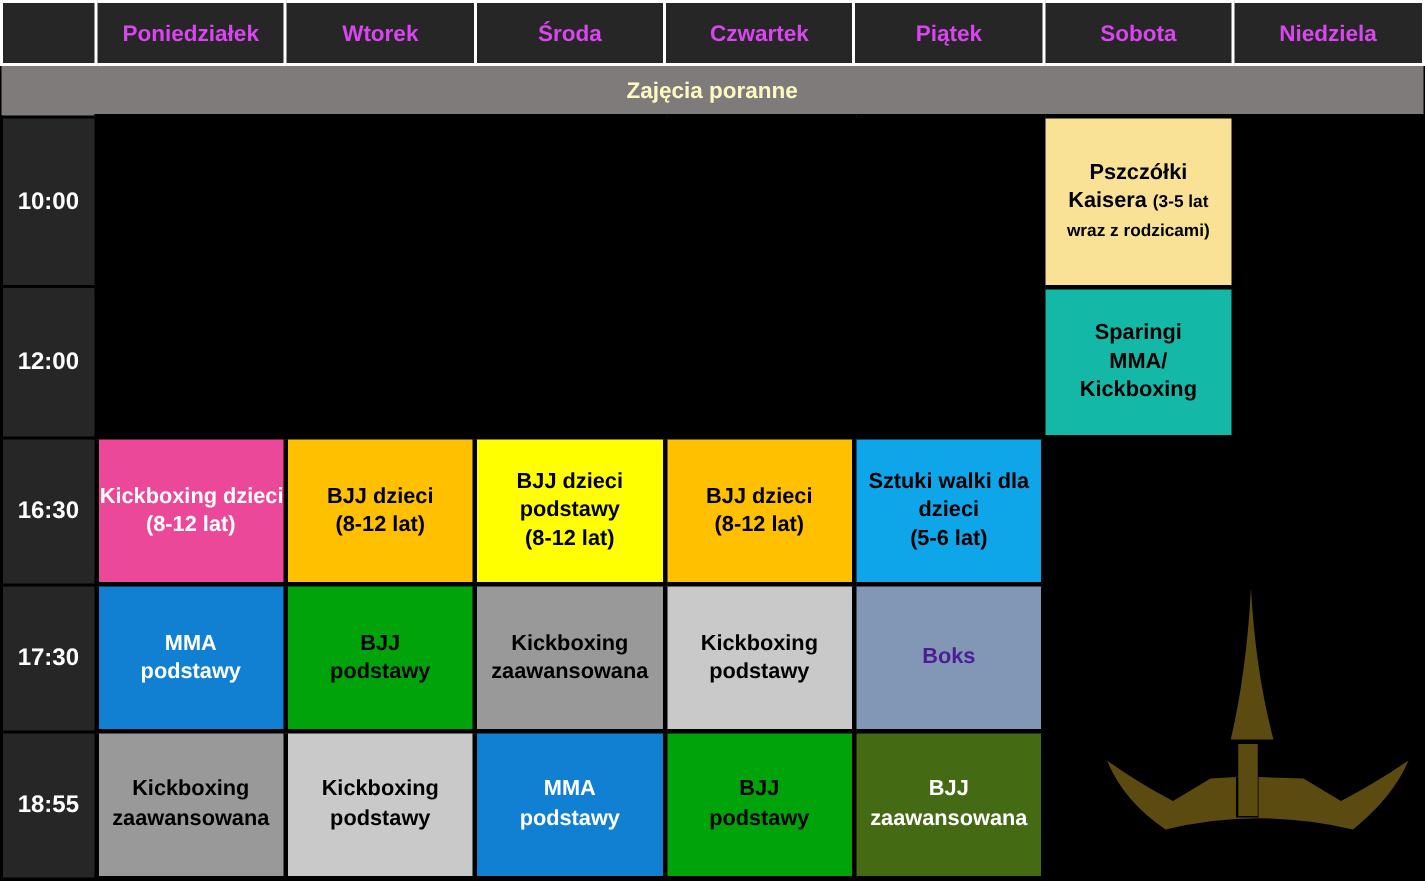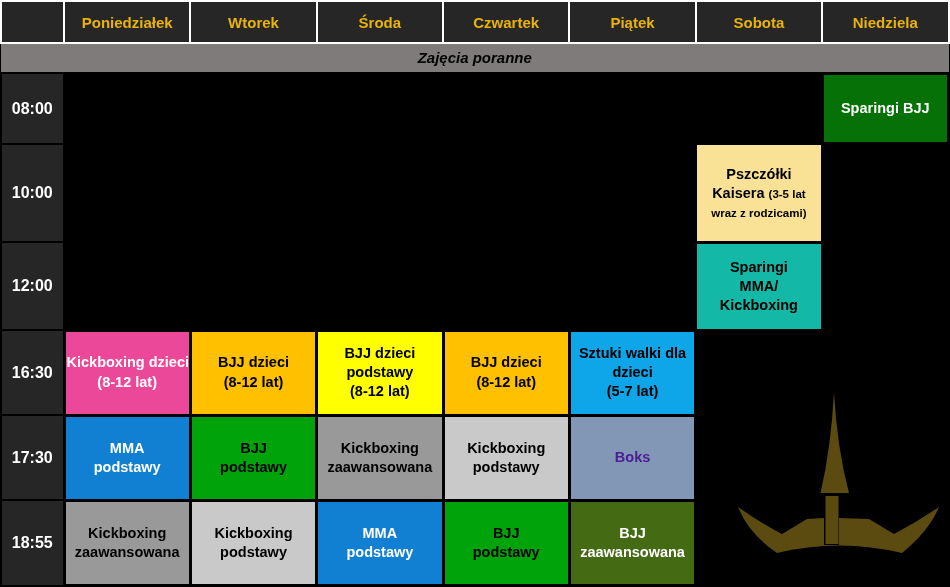--- a/index.html
+++ b/index.html
@@ -5,21 +5,21 @@
   html,body { margin:0; padding:0; background:#000; }
   .board {
     position:relative; width:950px; height:587px; background:#000;
     overflow:hidden; font-family:"Liberation Sans",sans-serif; font-weight:bold;
   }
   table.schedule {
     border-collapse:collapse; width:950px; height:587px; table-layout:fixed;
     background:#000;
   }
   th.day, th.corner {
-    background:#262626; color:#eab308; border:2px solid #ffffff;
+    background:#262626; color:#d946ef; border:2px solid #ffffff;
     font-size:15px; font-weight:bold; padding:0;
   }
   td.bar {
     background:#7f7b7b; color:#fff; text-align:center; vertical-align:middle;
     font-size:15px; font-weight:bold; padding:0; border:0;
   }
   td.time {
     background:#262626; color:#fff; border:2px solid #000; text-align:center;
     vertical-align:middle; font-size:16px; font-weight:bold; padding:0;
   }
@@ -54,33 +54,21 @@
           <th class="day">Wtorek</th>
           <th class="day">Środa</th>
           <th class="day">Czwartek</th>
           <th class="day">Piątek</th>
           <th class="day">Sobota</th>
           <th class="day">Niedziela</th>
         </tr>
     </thead>
     <tbody id="schedule-body">
         <tr style="height: 25px;">
-          <td class="bar" colspan="8" style="background: rgb(127, 123, 123); color: #000000; font-style: italic;">Zajęcia poranne</td>
-        </tr>
-        <tr style="height: 58px;">
-          <td class="time">08:00</td>
-          <td class="empty"></td>
-          <td class="empty"></td>
-          <td class="empty"></td>
-          <td class="empty"></td>
-          <td class="empty"></td>
-          <td class="empty"></td>
-          <td class="slot" style="background: rgb(6, 113, 6); color: rgb(255, 255, 255);">
-            <div class="ln">Sparingi BJJ</div>
-          </td>
+          <td class="bar" colspan="8" style="background: rgb(127, 123, 123); color: #fef9c3;">Zajęcia poranne</td>
         </tr>
         <tr style="height: 81px;">
           <td class="time">10:00</td>
           <td class="empty"></td>
           <td class="empty"></td>
           <td class="empty"></td>
           <td class="empty"></td>
           <td class="empty"></td>
           <td class="slot" style="background: rgb(249, 226, 150); color: rgb(0, 0, 0);">
             <div class="ln">Pszczółki</div>
@@ -118,21 +106,21 @@
             <div class="ln">podstawy</div>
             <div class="ln">(8-12 lat)</div>
           </td>
           <td class="slot" style="background: rgb(255, 192, 0); color: rgb(0, 0, 0);">
             <div class="ln">BJJ dzieci</div>
             <div class="ln">(8-12 lat)</div>
           </td>
           <td class="slot" style="background: #0ea5e9; color: rgb(0, 0, 0);">
             <div class="ln">Sztuki walki dla</div>
             <div class="ln">dzieci</div>
-            <div class="ln">(5-7 lat)</div>
+            <div class="ln">(5-6 lat)</div>
           </td>
           <td class="empty"></td>
           <td class="empty"></td>
         </tr>
         <tr style="height: 70px; margin-left: 40px;">
           <td class="time">17:30</td>
           <td class="slot" style="background: rgb(17, 128, 210); color: rgb(255, 255, 255);">
             <div class="ln">MMA</div>
             <div class="ln">podstawy</div>
           </td>

